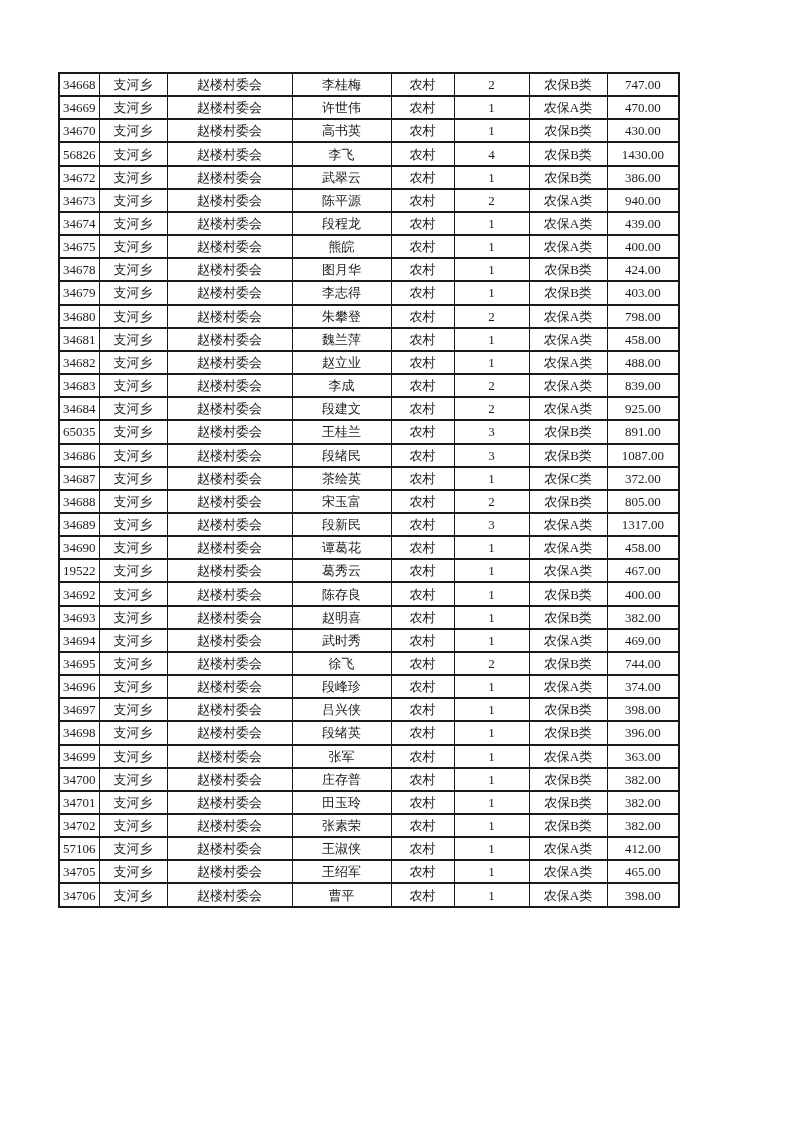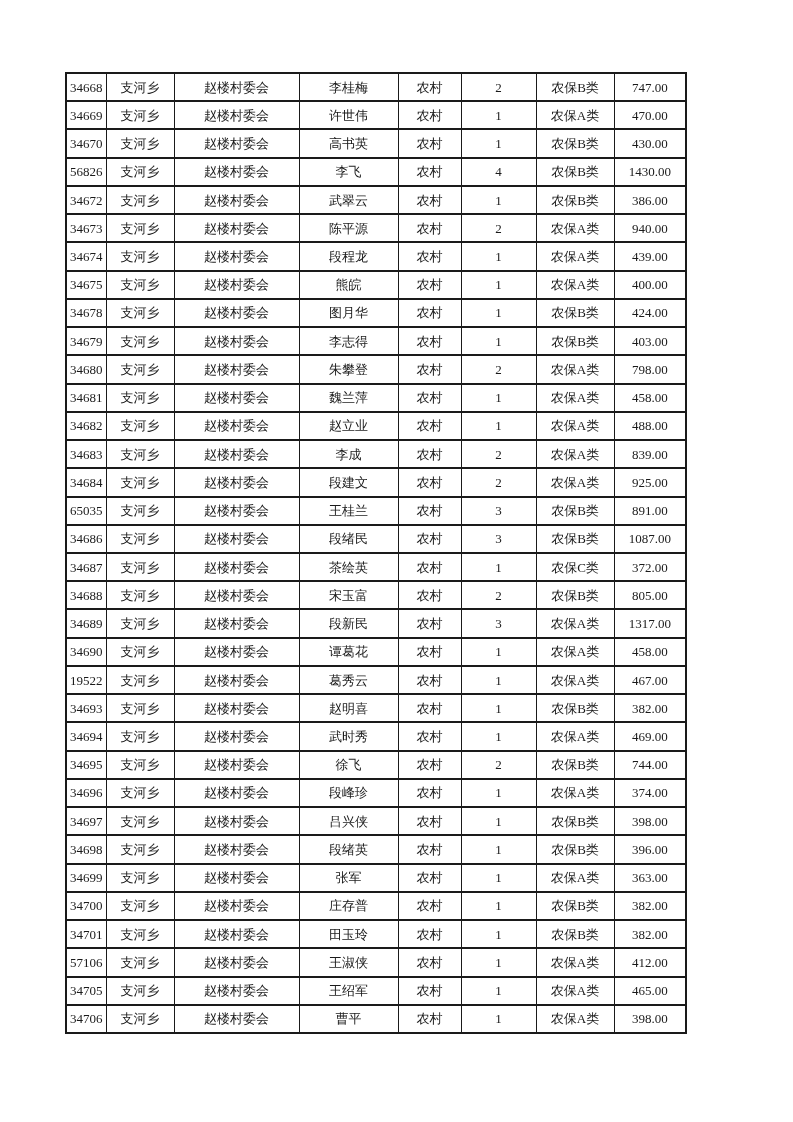--- a/index.html
+++ b/index.html
@@ -10,24 +10,24 @@
   .page {
     position: relative;
     width: 793px;
     height: 1122px;
     background: #ffffff;
     font-family: "Liberation Serif", "DejaVu Serif", serif;
     overflow: hidden;
   }
   table.data-table {
     position: absolute;
-    left: 65px;
+    left: 58px;
     top: 72px;
     width: 620px;
-    height: 962px;
+    height: 836px;
     border-collapse: collapse;
     table-layout: fixed;
   }
   table.data-table td {
     border: 1px solid #1a1a1a;
     border-top-width: 2px;
     border-bottom-width: 2px;
     text-align: center;
     vertical-align: middle;
     font-size: 13px;
@@ -280,20 +280,30 @@
           <td>19522</td>
           <td>支河乡</td>
           <td>赵楼村委会</td>
           <td>葛秀云</td>
           <td>农村</td>
           <td>1</td>
           <td>农保A类</td>
           <td>467.00</td>
         </tr>
         <tr>
+          <td>34692</td>
+          <td>支河乡</td>
+          <td>赵楼村委会</td>
+          <td>陈存良</td>
+          <td>农村</td>
+          <td>1</td>
+          <td>农保B类</td>
+          <td>400.00</td>
+        </tr>
+        <tr>
           <td>34693</td>
           <td>支河乡</td>
           <td>赵楼村委会</td>
           <td>赵明喜</td>
           <td>农村</td>
           <td>1</td>
           <td>农保B类</td>
           <td>382.00</td>
         </tr>
         <tr>
@@ -364,20 +374,30 @@
           <td>农村</td>
           <td>1</td>
           <td>农保B类</td>
           <td>382.00</td>
         </tr>
         <tr>
           <td>34701</td>
           <td>支河乡</td>
           <td>赵楼村委会</td>
           <td>田玉玲</td>
+          <td>农村</td>
+          <td>1</td>
+          <td>农保B类</td>
+          <td>382.00</td>
+        </tr>
+        <tr>
+          <td>34702</td>
+          <td>支河乡</td>
+          <td>赵楼村委会</td>
+          <td>张素荣</td>
           <td>农村</td>
           <td>1</td>
           <td>农保B类</td>
           <td>382.00</td>
         </tr>
         <tr>
           <td>57106</td>
           <td>支河乡</td>
           <td>赵楼村委会</td>
           <td>王淑侠</td>

